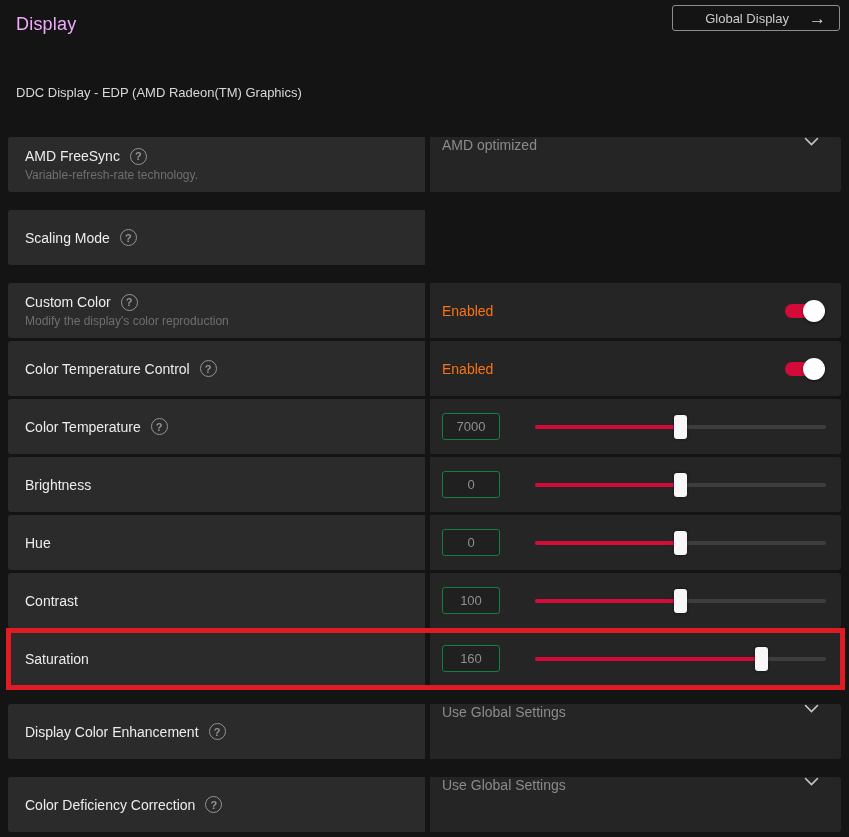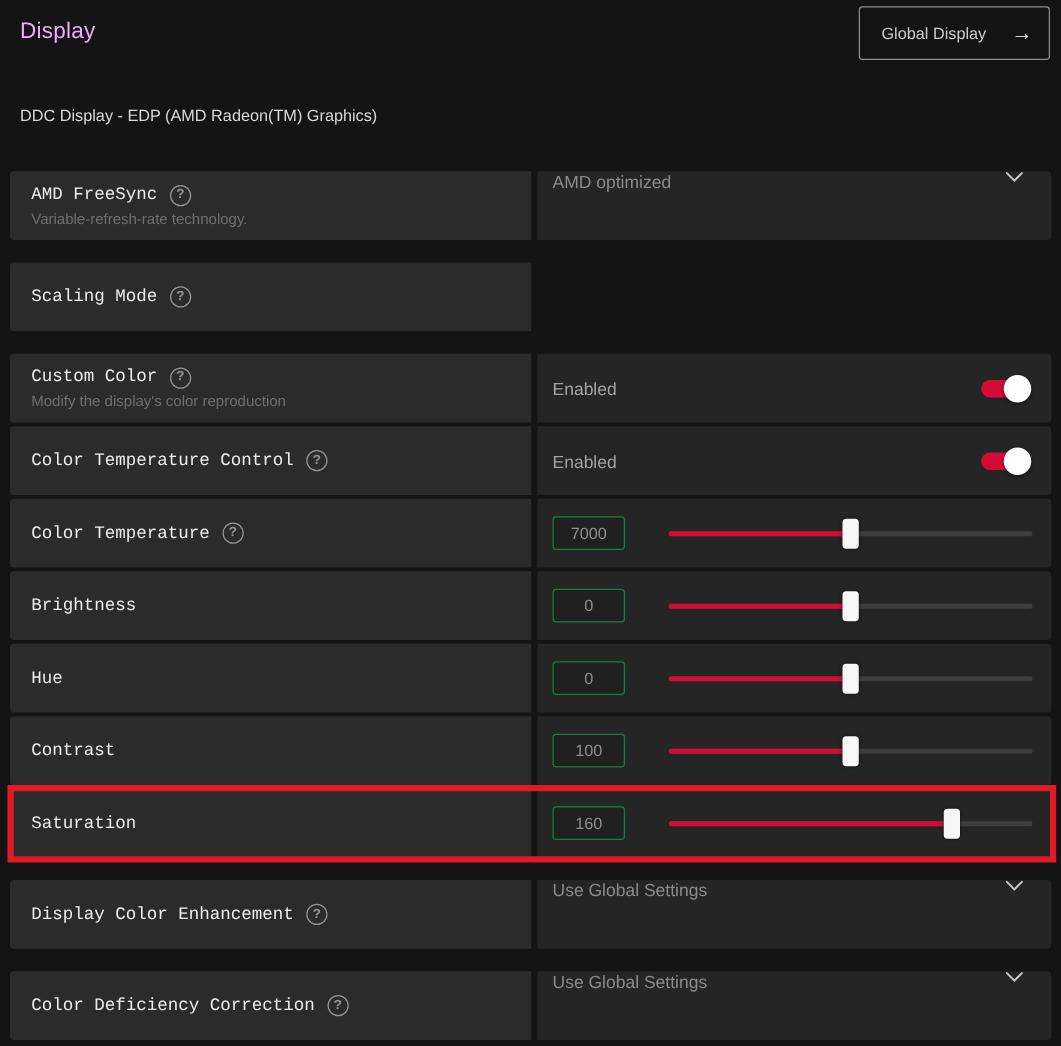--- a/index.html
+++ b/index.html
@@ -6,22 +6,22 @@
   body {
     width:849px; height:837px; overflow:hidden;
     background:#141414;
     font-family:"Liberation Sans", sans-serif;
   }
   .page { position:relative; width:100%; height:100%; padding:0 8px; box-sizing:border-box; }
 
   .page-title { margin:0; padding:14px 0 0 8px; font-size:18px; font-weight:400; color:#f0abfc; letter-spacing:.2px; }
 
   .global-btn {
-    position:absolute; top:5px; right:9px; height:43px;
-    display:flex; align-items:center; gap:20px; padding:0 13px 0 17px;
+    position:absolute; top:5px; right:9px; height:26px;
+    display:flex; align-items:center; gap:20px; padding:0 13px 0 32px;
     background:transparent; border:1px solid #8d8d8d; border-radius:3px;
     color:#cccccc; font-size:13px; cursor:pointer; font-family:inherit;margin-left:21px;
   }
   .global-btn .arrow { font-size:17px; line-height:1; color:#d8d8d8; }
 
   .subtitle { margin:50px 0 0 8px; font-size:13px; color:#d8d8d8; }
 
   .rows { margin-top:37px; }
   .row { display:flex; height:55px; margin-bottom:3px; position:relative; }
   .row.gap-after { margin-bottom:18px; }
@@ -29,34 +29,34 @@
   .cell-left {
     flex:0 0 417px; width:417px; background:#2b2b2b; border-radius:3px 0 0 3px;
     display:flex; flex-direction:column; justify-content:center; gap:3px;
     padding-left:17px; box-sizing:border-box;
   }
   .cell-right {
     flex:1; margin-left:5px; background:#252525; border-radius:0 3px 3px 0;
     display:flex; align-items:center; padding:0 15px 0 12px; box-sizing:border-box;
   }
 
-  .row-label { display:flex; align-items:center; gap:10px; font-size:14px; color:#ececec;font-family:Liberation Mono, monospace; }
+  .row-label { display:flex; align-items:center; gap:10px; font-size:14px; color:#ececec; }
   .help-icon {
     width:17px; height:17px; box-sizing:border-box; border:1px solid #949494; border-radius:50%;
     color:#949494; font-size:11px; font-weight:700;
     display:flex; align-items:center; justify-content:center; cursor:pointer;
   }
   .row-sub { font-size:12px; color:#6f6f6f; }
 
   .dropdown { flex:1; align-self:stretch; display:flex; align-items:flex-start; justify-content:space-between; cursor:pointer; }
   .dd-value { font-size:14px; color:#8b8b8b; }
   .chev { margin-right:7px; display:block; }
 
   .toggle-wrap { flex:1; display:flex; align-items:center; justify-content:space-between; }
-  .toggle-value { font-size:14px; color:#a3a3a3; }
+  .toggle-value { font-size:14px; color:#f97316; }
   .switch { position:relative; width:37px; height:14px; border-radius:7px; background:var(--accent,#d40b38); margin-right:4px; cursor:pointer; }
   .switch .knob { position:absolute; top:-4px; right:-3px; width:22px; height:22px; border-radius:50%; background:#ffffff; box-shadow:0 1px 3px rgba(0,0,0,.55); }
 
   .num-input {
     flex:0 0 58px; width:58px; height:27px; box-sizing:border-box; margin-right:35px;
     background:#202020; border:1px solid #15803d; border-radius:3px;
     color:#8f8f8f; font-size:13px; text-align:center; font-family:inherit;
   }
   .slider { flex:1; position:relative; height:24px; cursor:pointer; }
   .track  { position:absolute; left:0; right:0; top:10px; height:4px; background:#3e3e3e; border-radius:2px; }

